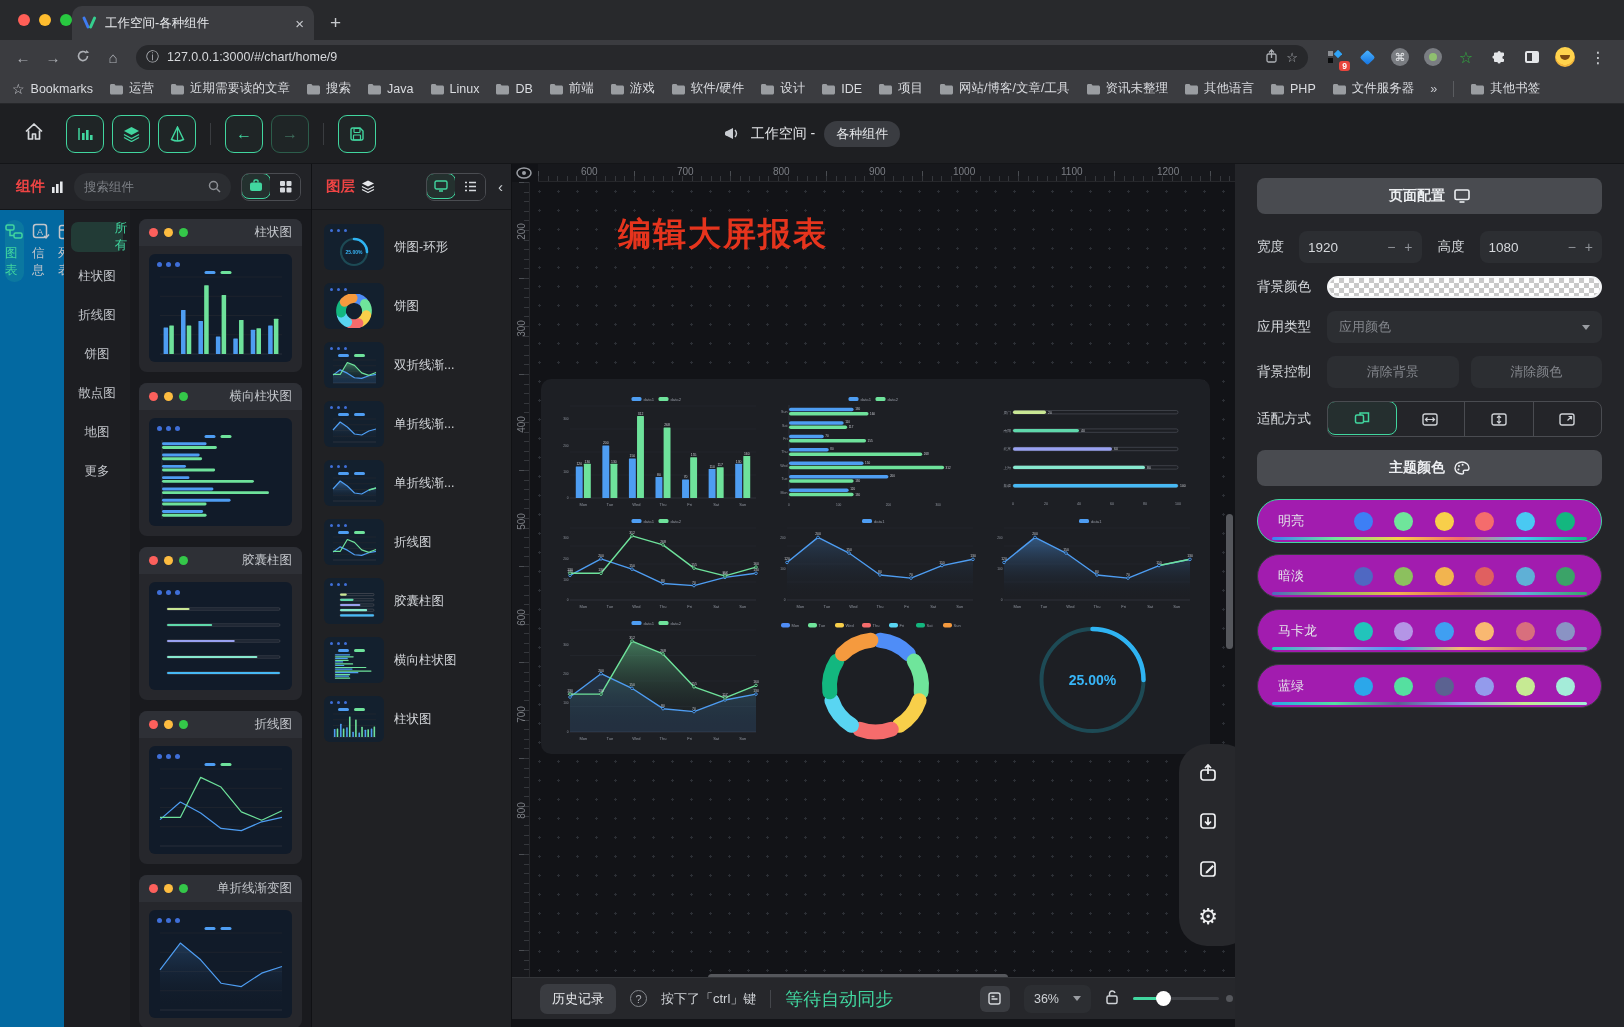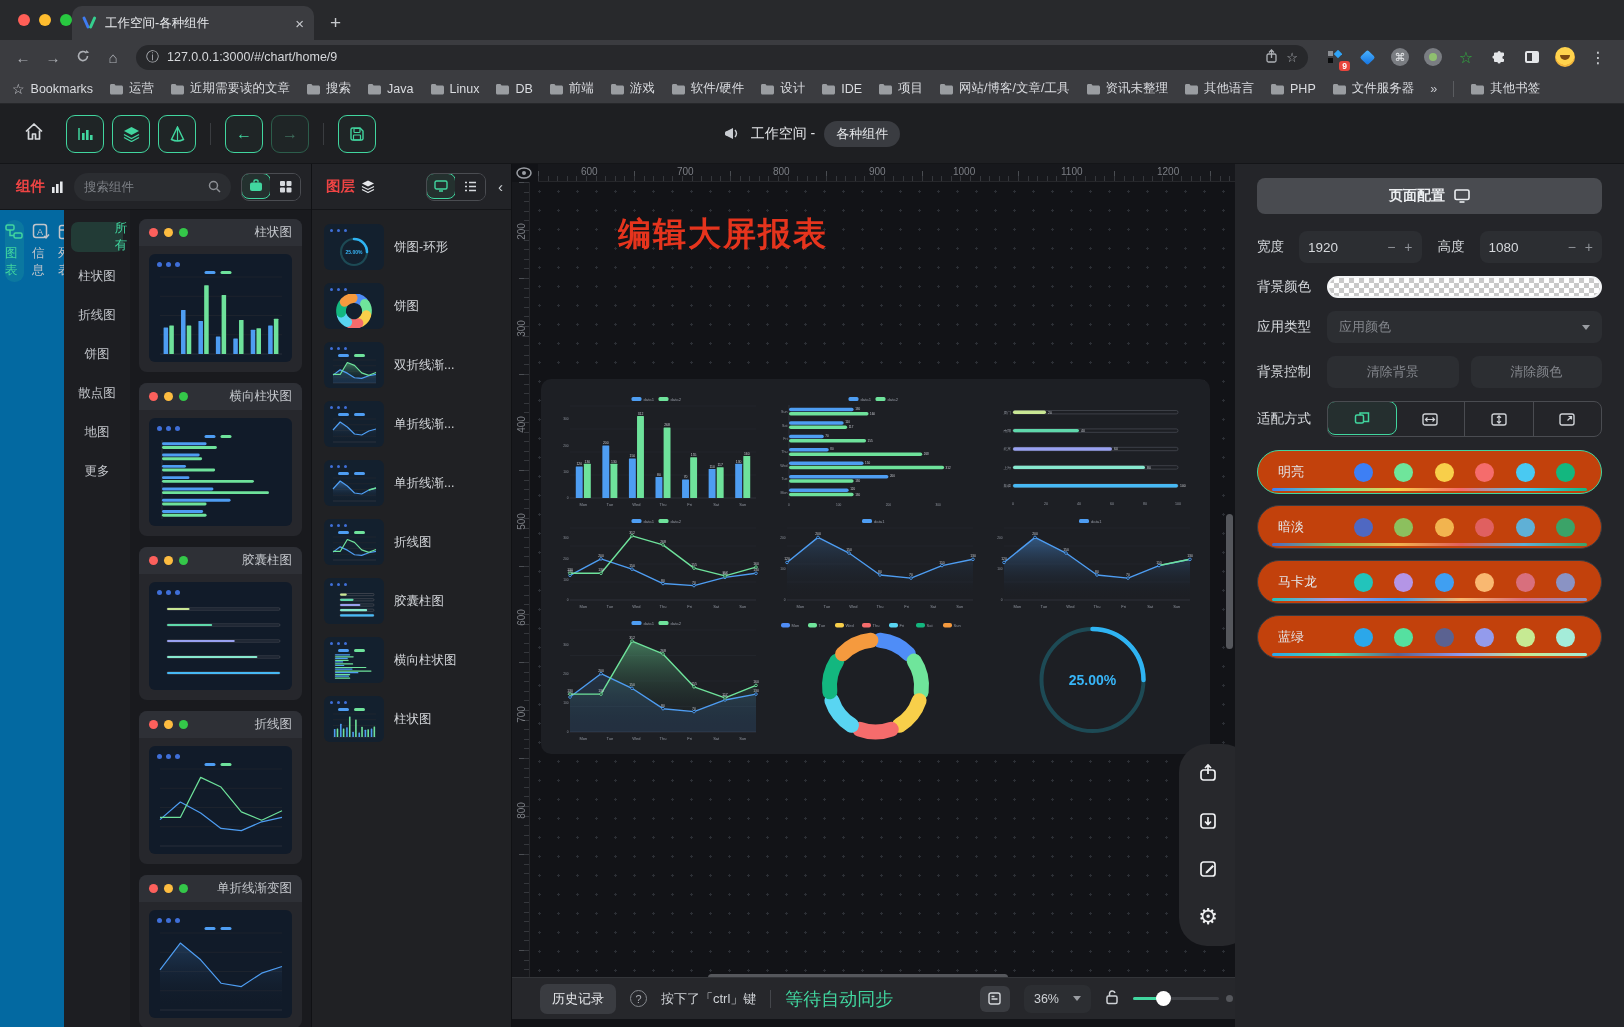--- a/index.html
+++ b/index.html
@@ -162,21 +162,21 @@
   .selectbox .caret{margin-left:auto;}
   .clrbtn{flex:1;height:32px;background:#2c2e32;border-radius:8px;display:flex;align-items:center;justify-content:center;color:#84878d;font-size:13px;}
   .adapt{flex:1;display:flex;border:1px solid #4a4c51;border-radius:8px;overflow:hidden;}
   .adbtn{flex:1;height:34px;display:flex;align-items:center;justify-content:center;border-right:1px solid #4a4c51;color:#cfd2d6;}
   .adbtn:last-child{border-right:none;}
   .adbtn.sel{border:1px solid var(--acc);border-radius:8px;margin:-1px 0 -1px -1px;color:var(--acc);background:rgba(65,214,159,.06);}
   .filter-row{display:flex;align-items:center;gap:8px;border-top:1px solid #333539;border-bottom:1px solid #333539;padding:13px 0;}
   .toggle{margin-left:auto;width:38px;height:19px;background:#3d3f44;border-radius:10px;position:relative;}
   .toggle .tk{position:absolute;left:2px;top:2px;width:15px;height:15px;background:#fff;border-radius:50%;}
   .themes{display:flex;flex-direction:column;gap:11px;}
-  .trow{position:relative;height:44px;border:1px solid #3a3c41;border-radius:22px;display:flex;align-items:center;padding:0 20px;gap:12px;background:#c2410c;overflow:hidden;}
+  .trow{position:relative;height:44px;border:1px solid #3a3c41;border-radius:22px;display:flex;align-items:center;padding:0 20px;gap:12px;background:#a21caf;overflow:hidden;}
   .trow.sel{border-color:var(--acc);}
   .tname{color:#e3e5e9;font-size:13px;width:64px;}
   .tdots{flex:1;display:flex;justify-content:space-between;align-items:center;padding-right:6px;}
   .cdot{width:19px;height:19px;border-radius:50%;}
   .strip{position:absolute;left:14px;right:14px;bottom:2px;height:3px;border-radius:2px;}
 </style>
 </head>
 <body>
 
 <div class="screen">
@@ -1398,20 +1398,29 @@
               </svg>
           </span>
           <span class="adbtn">
             <svg width="16" height="13" viewBox="0 0 16 13">
                 <rect x="1" y="1" width="14" height="11" rx="2" stroke="#cfd2d6" stroke-width="1.4" fill="none"></rect>
                 <path d="M9.5 3.5 h3 v3 M12.5 3.5 L8.5 7.5" stroke="#cfd2d6" stroke-width="1.2" fill="none"></path>
               </svg>
           </span>
         </span>
       </div>
+      <div class="sec-btn">
+        <span>主题颜色</span>
+        <svg width="16" height="14" viewBox="0 0 16 14">
+            <path d="M8 1 C4 1 1 3.8 1 7.2 C1 10.6 4 13 8 13 c1.2 0 1.8-.8 1.4-1.7 c-.5-1 .2-2 1.4-2 h1.8 c1.4 0 2.4-1 2.4-2.4 C15 3.6 11.8 1 8 1 Z" stroke="#eceef1" stroke-width="1.4" fill="none"></path>
+            <circle cx="5" cy="5" r="1" fill="#eceef1"></circle>
+            <circle cx="8.6" cy="3.8" r="1" fill="#eceef1"></circle>
+            <circle cx="4.4" cy="8.6" r="1" fill="#eceef1"></circle>
+          </svg>
+      </div>
       <div class="themes" id="themes">
           <div class="trow sel">
             <span class="tname">明亮</span>
             <div class="tdots">
               <span class="cdot" style="background: rgb(61, 127, 245);"></span>
               <span class="cdot" style="background: rgb(111, 229, 155);"></span>
               <span class="cdot" style="background: rgb(248, 207, 74);"></span>
               <span class="cdot" style="background: rgb(245, 108, 108);"></span>
               <span class="cdot" style="background: rgb(73, 201, 242);"></span>
               <span class="cdot" style="background: rgb(19, 183, 127);"></span>

